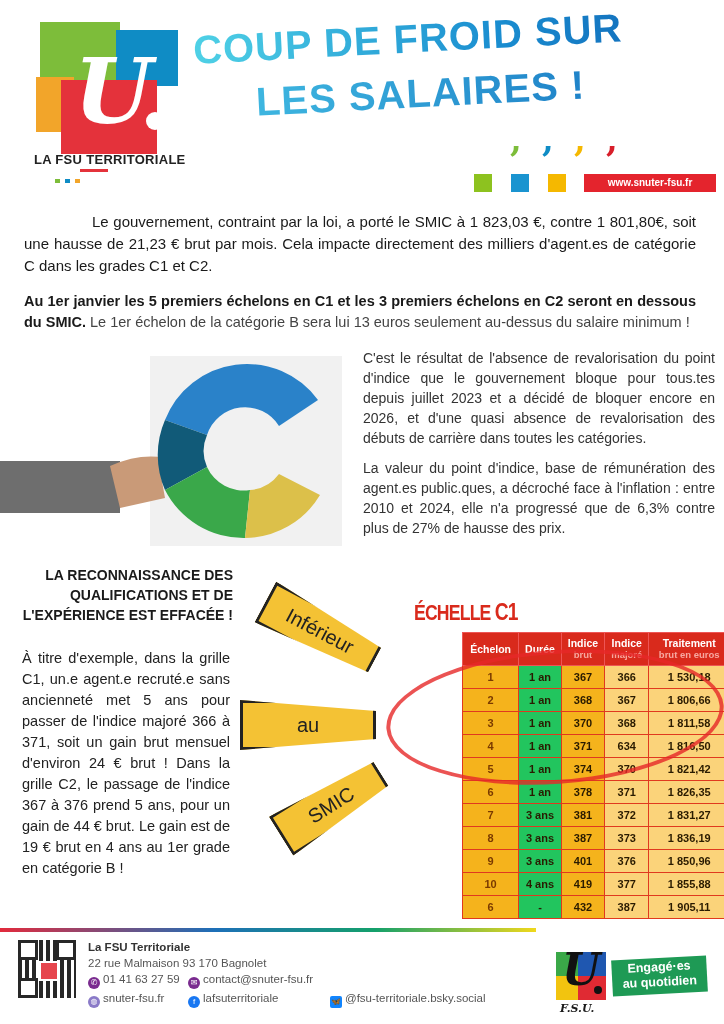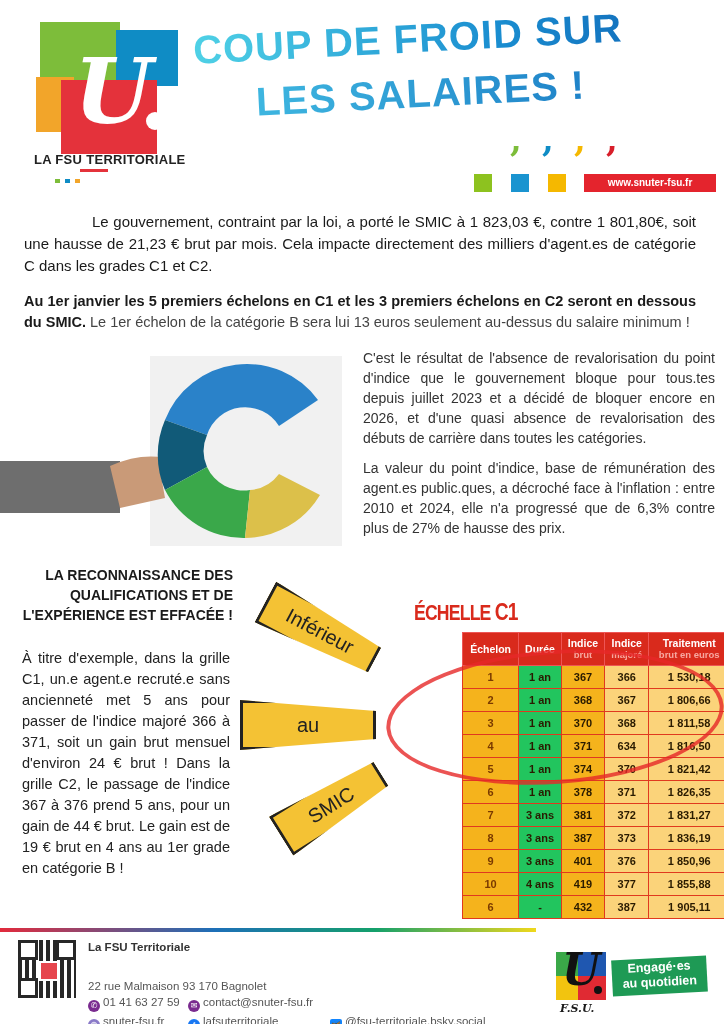--- a/index.html
+++ b/index.html
@@ -57,21 +57,21 @@
   td.c2{background:#f5b31c;}
   td.c3{background:#fbd37a;}
   td.c4{background:#fbd37a;}
   .circle{left:386px;top:650px;width:330px;height:126px;border:4px solid rgba(230,40,40,0.8);border-radius:50%;transform:rotate(-4deg);pointer-events:none;}
   
   .footer-bar{left:0;top:928px;width:536px;height:4px;background:linear-gradient(90deg,#e22a3c,#1d6fb8 40%,#14a06b 70%,#f0d81c);}
   .qr{left:18px;top:940px;width:58px;height:58px;background:
     repeating-linear-gradient(90deg,#111 0 4px,#fff 4px 7px),#111;opacity:0.9;}
   .qr-box{position:absolute;width:14px;height:14px;border:3px solid #111;background:#fff;}
   .ft-name{left:88px;top:941px;font-weight:bold;font-size:11.5px;color:#333;}
-  .ft-line{font-size:11.5px;color:#555;position:absolute;margin-top:23px;}
+  .ft-line{font-size:11.5px;color:#555;position:absolute;}
   .ico{display:inline-block;width:12px;height:12px;border-radius:50%;vertical-align:-2px;margin-right:3px;color:#fff;font-size:8px;text-align:center;line-height:12px;}
   .fsu-logo{left:556px;top:952px;width:50px;height:48px;}
   .fsu-cap{left:560px;top:1002px;font-family:"DejaVu Serif",serif;font-style:italic;font-weight:bold;font-size:11px;}
   .engage{left:612px;top:958px;width:95px;height:34px;background:#1e9a55;color:#fff;font-weight:bold;font-size:12.5px;line-height:15px;text-align:center;padding-top:2px;transform:rotate(-3deg);}
 </style>
 </head>
 <body>
 
 <div class="abs logo">
   <div class="sq green"></div>

